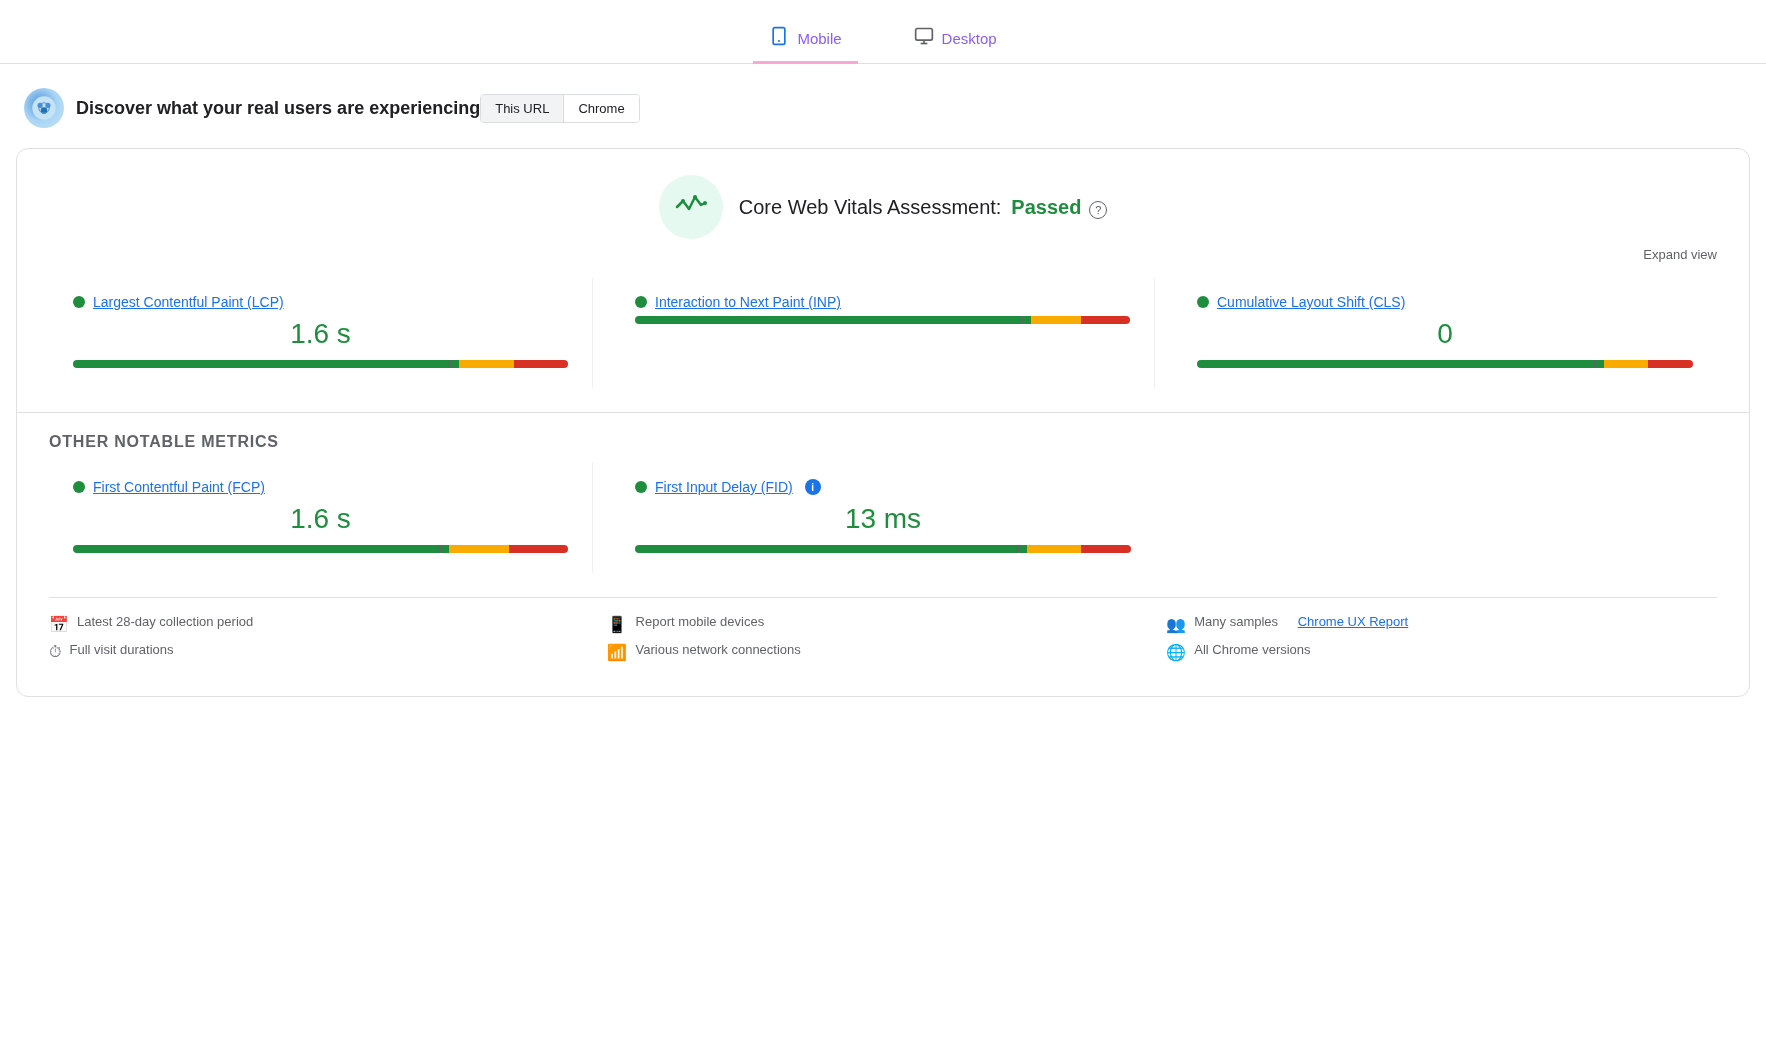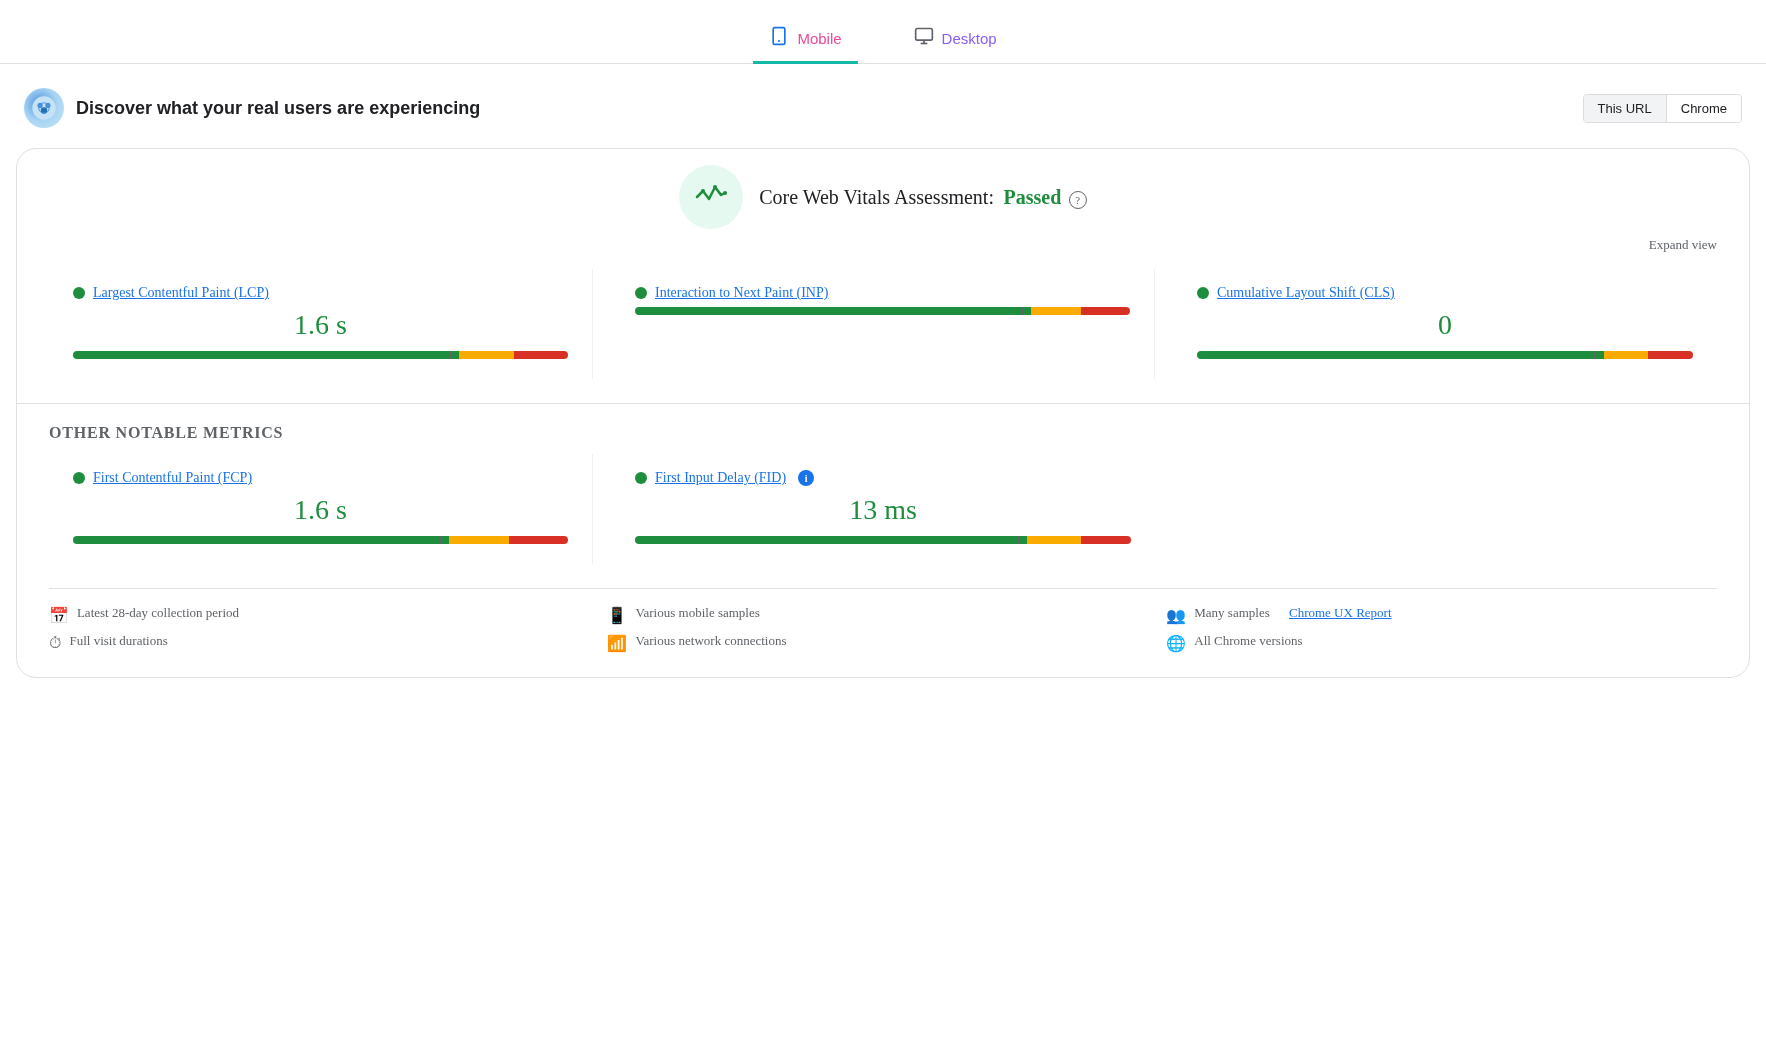--- a/index.html
+++ b/index.html
@@ -27,32 +27,31 @@
       gap: 8px;
       padding: 10px 16px;
       cursor: pointer;
       font-size: 15px;
       color: #8b5cf6;
       border-bottom: 3px solid transparent;
       margin-bottom: -1px;
       font-weight: 500;
     }
     .tab.active {
-      color: #ec4899;
-      border-bottom: 3px solid #14b8a6;
+      color: #8b5cf6;
+      border-bottom: 3px solid #f9a8d4;
     }
     .tab-icon {
       font-size: 18px;
     }
 
     
     .header-row {
       display: flex;
       align-items: center;
-      justify-content: space-between;
       padding: 0 24px 20px;
     }
     .header-left {
       display: flex;
       align-items: center;
       gap: 12px;
     }
     .crux-avatar {
       width: 40px;
       height: 40px;
@@ -87,23 +86,22 @@
     }
     .url-origin-divider {
       width: 1px;
       background: #dadce0;
     }
 
     
     .main-card {
       margin: 0 16px;
       border: 1px solid #e0e0e0;
-      border-radius: 20px;
-      padding: 16px 32px;
-      font-family: Liberation Serif, serif;
+      border-radius: 12px;
+      padding: 26px 32px;
     }
 
     
     .cwv-header {
       display: flex;
       align-items: center;
       justify-content: center;
       gap: 16px;
       margin-bottom: 8px;
     }
@@ -441,21 +439,21 @@
         <span>Latest 28-day collection period</span>
       </div>
       <div class="footer-item">
         <span class="footer-icon">⏱</span>
         <span>Full visit durations</span>
       </div>
     </div>
     <div class="footer-col">
       <div class="footer-item">
         <span class="footer-icon">📱</span>
-        <span>Various mobile samples</span>
+        <span>Report mobile devices</span>
       </div>
       <div class="footer-item">
         <span class="footer-icon">📶</span>
         <span>Various network connections</span>
       </div>
     </div>
     <div class="footer-col">
       <div class="footer-item">
         <span class="footer-icon">👥</span>
         <span>Many samples</span>

